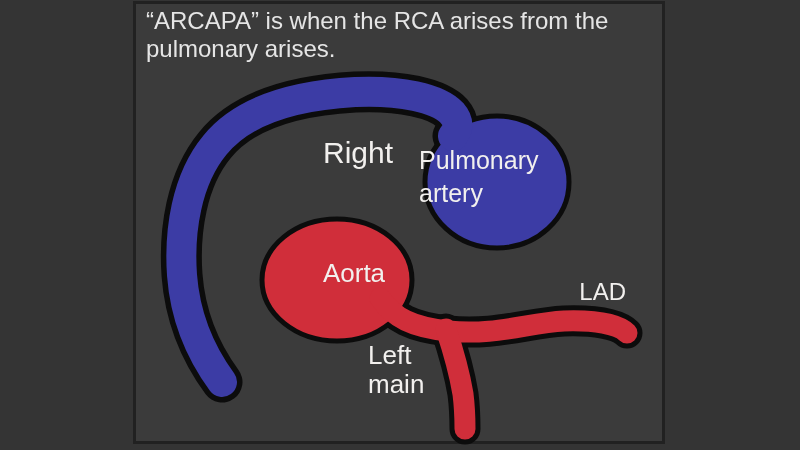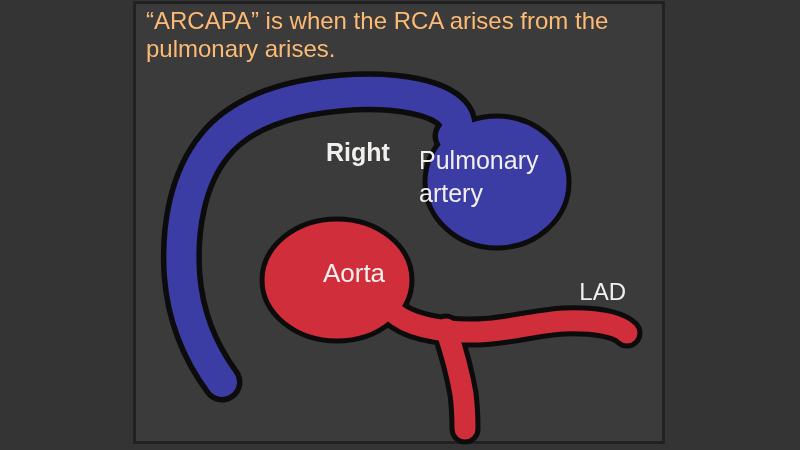--- a/index.html
+++ b/index.html
@@ -37,30 +37,29 @@
     position: absolute;
     color: #f2f0ee;
     z-index: 5;
     white-space: nowrap;
   }
   .title {
     left: 146px;
     top: 7px;
     font-size: 24px;
     line-height: 28px;
-    color: #fdba74;
+    color: #e5e5e5;
   }
   .lbl-right-coronary {
     left: 277px;
     top: 137px;
     width: 162px;
     text-align: center;
-    font-size: 25px;
+    font-size: 30px;
     line-height: 31px;
-    font-weight: bold;
   }
   .lbl-pulmonary {
     left: 419px;
     top: 144px;
     width: 156px;
     text-align: left;
     font-size: 25px;
     line-height: 33px;
   }
   .lbl-aorta {
@@ -124,17 +123,21 @@
     <div>Right</div>
   </div>
 
   <div class="lbl lbl-pulmonary">
     <div>Pulmonary</div>
     <div>artery</div>
   </div>
 
   <div class="lbl lbl-aorta">Aorta</div>
 
+  <div class="lbl lbl-left-main">
+    <div>Left</div>
+    <div>main</div>
+  </div>
 
   <div class="lbl lbl-lad">LAD</div>
 
 
 </div>
 
 </body></html>

